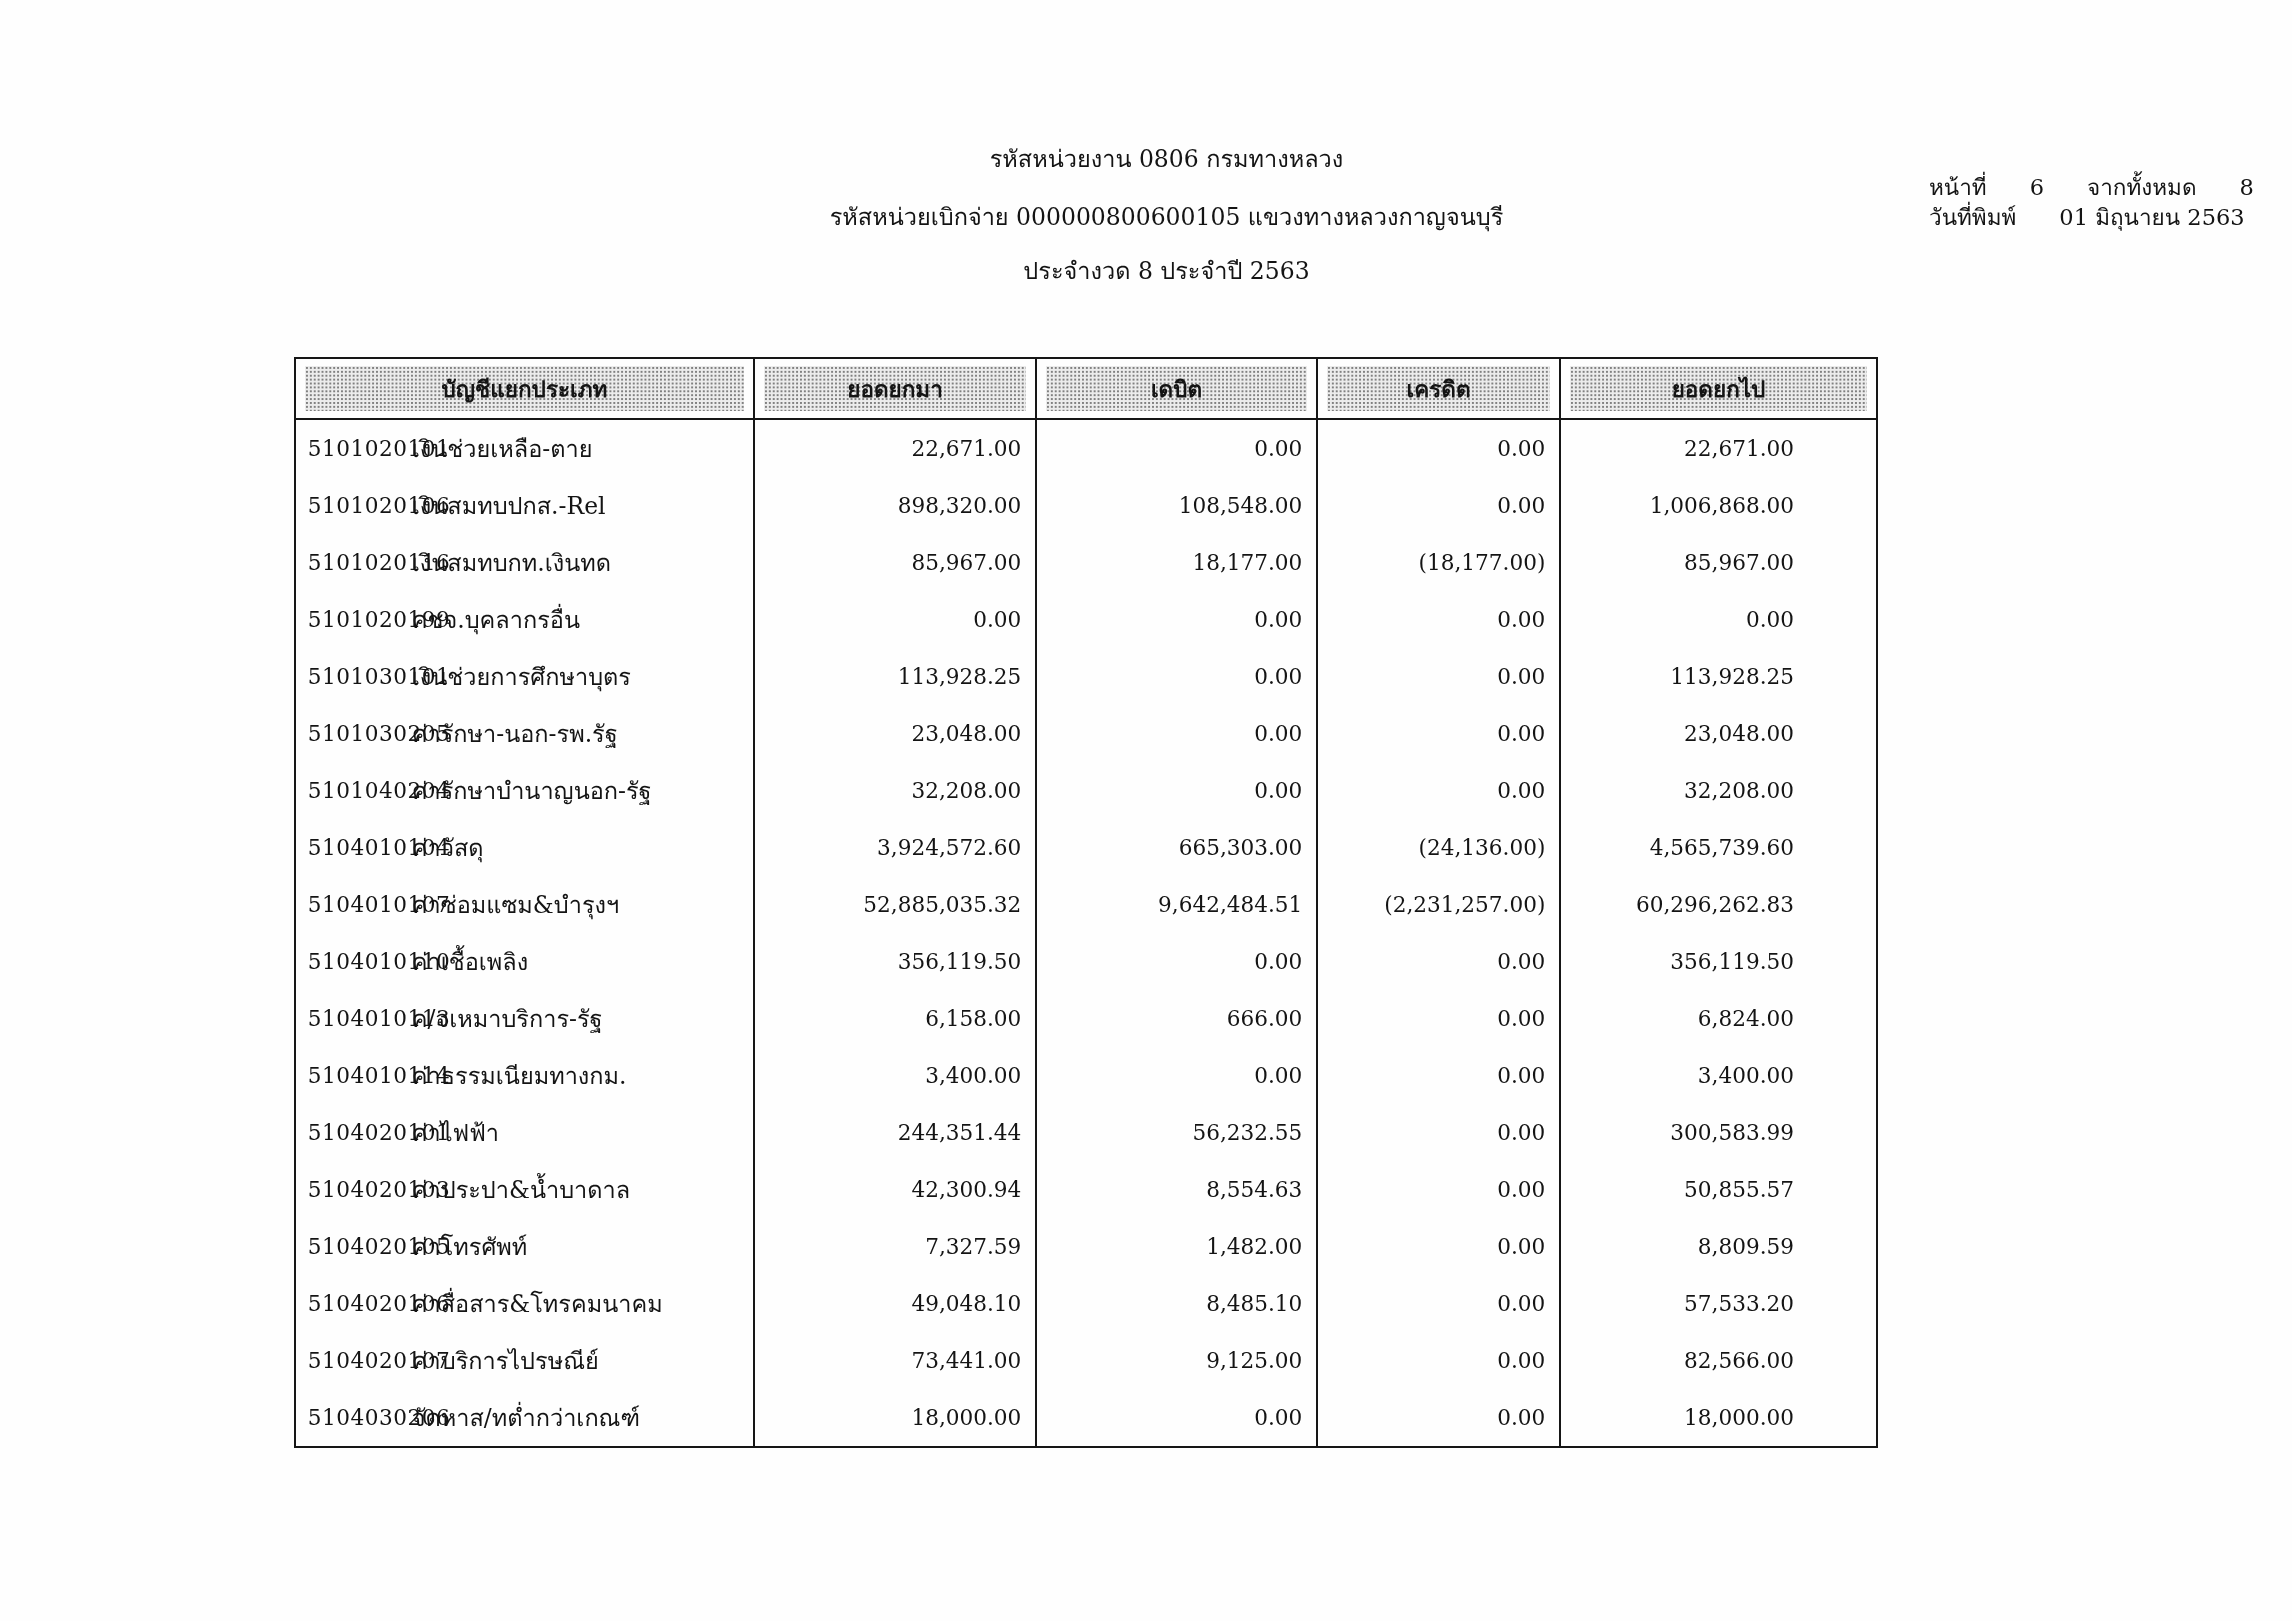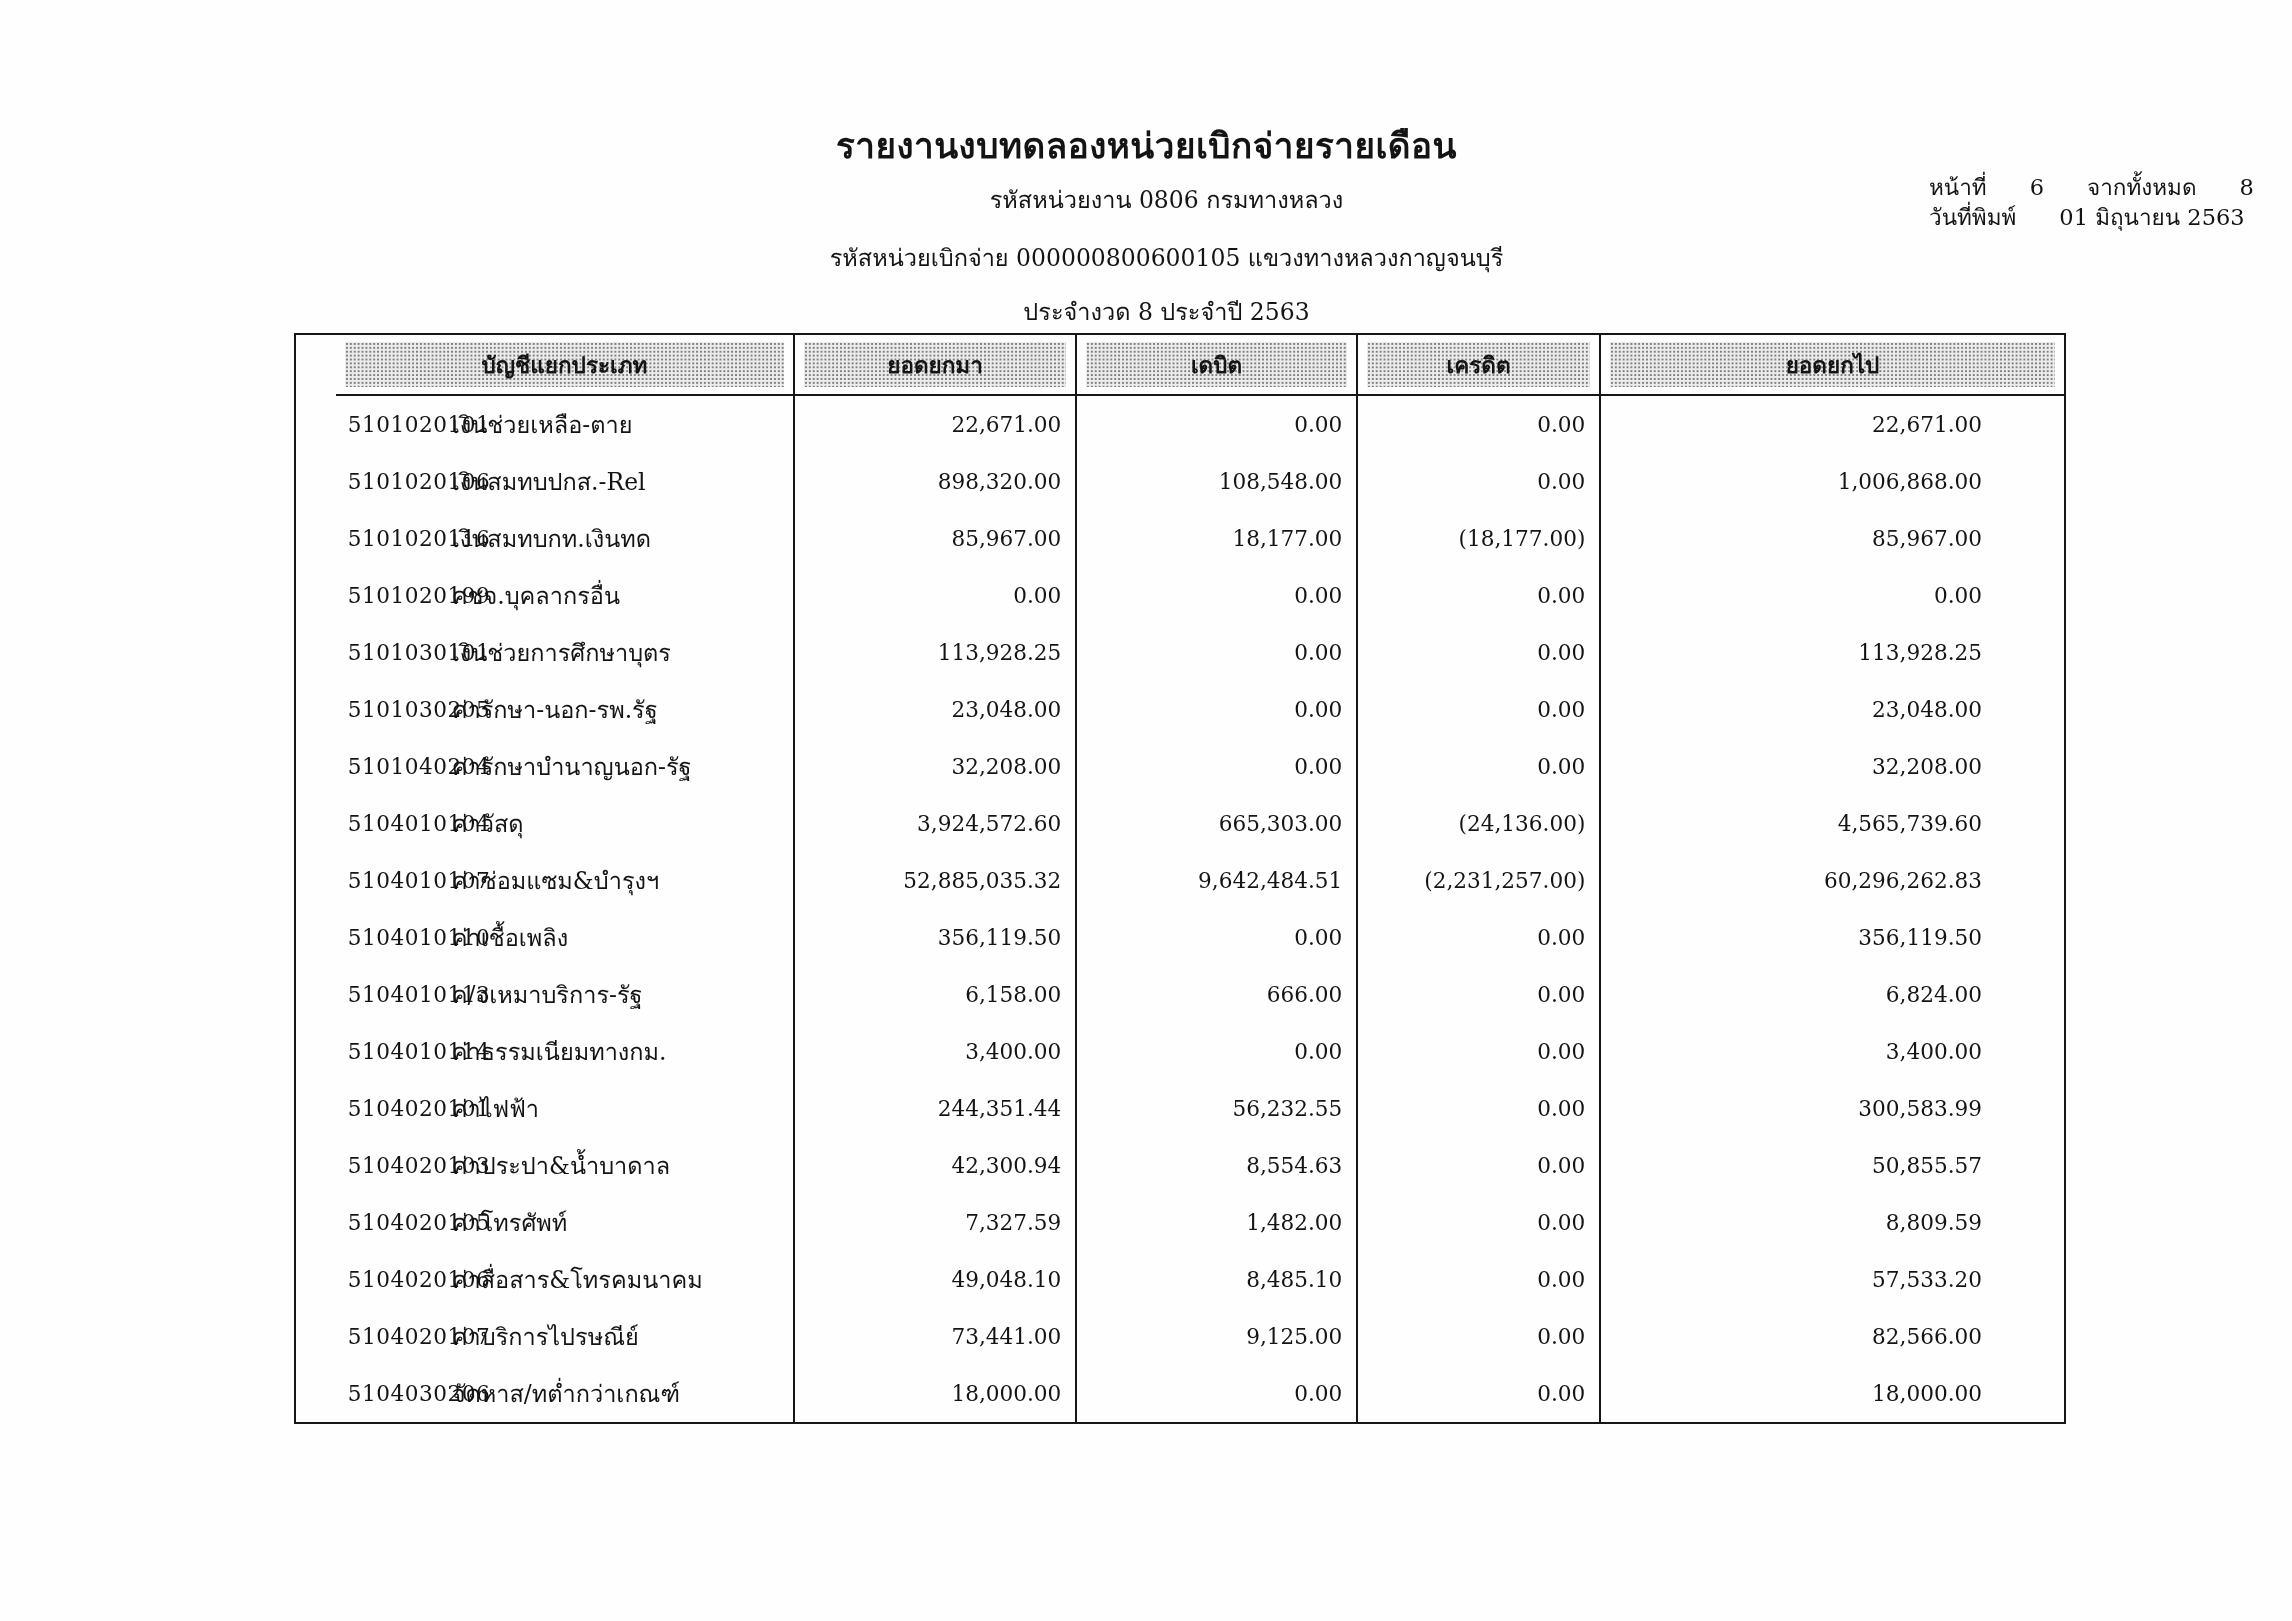--- a/index.html
+++ b/index.html
@@ -21,24 +21,23 @@
   .sub-period { margin-top:25.5px; }
 
   
   .page-info { position:absolute; top:133px; left:1929px; font-size:22.5px; white-space:nowrap; }
   .page-info .pi-row { line-height:29px;margin-top:40px; }
   .page-info .pi-row + .pi-row { margin-top:1px; }
   .pi-gap-m { display:inline-block; width:43px; }
 
   
   .ttable {
-    position:absolute; left:294px; top:333px; width:1772px;
+    position:absolute; left:294px; top:357px; width:1584px;
     border:2.9px solid #161616;
     box-sizing:border-box;
-    padding-left:40px;
   }
   .thead, .trow {
     display:grid;
     grid-template-columns:459px 282px 281px 243px 1fr;
   }
   .thead { height:59px; border-bottom:2.9px solid #161616; }
   .hcell {
     box-sizing:border-box;
     border-right:2px solid #161616;
     padding:6.9px 8.8px;
@@ -66,21 +65,20 @@
   .aname { font-size:23.5px; margin-left:8px; white-space:nowrap; }
   .num { justify-content:flex-end; font-size:21.6px; padding-right:13.7px; }
   .num.ending { padding-right:82px; }
 </style>
 </head>
 <body>
 
 <div class="page">
 
   <div class="report-header">
-    <div class="report-title">รายงานงบทดลองหน่วยเบิกจ่ายรายเดือน</div>
     <div class="report-sub sub-agency">รหัสหน่วยงาน 0806 กรมทางหลวง</div>
     <div class="report-sub sub-unit">รหัสหน่วยเบิกจ่าย 000000800600105 แขวงทางหลวงกาญจนบุรี</div>
     <div class="report-sub sub-period">ประจำงวด 8 ประจำปี 2563</div>
   </div>
 
   <div class="page-info">
     <div class="pi-row">
       <span>หน้าที่</span><span class="pi-gap-m"></span><span>6</span><span class="pi-gap-m"></span><span>จากทั้งหมด</span><span class="pi-gap-m"></span><span>8</span>
     </div>
     <div class="pi-row">

